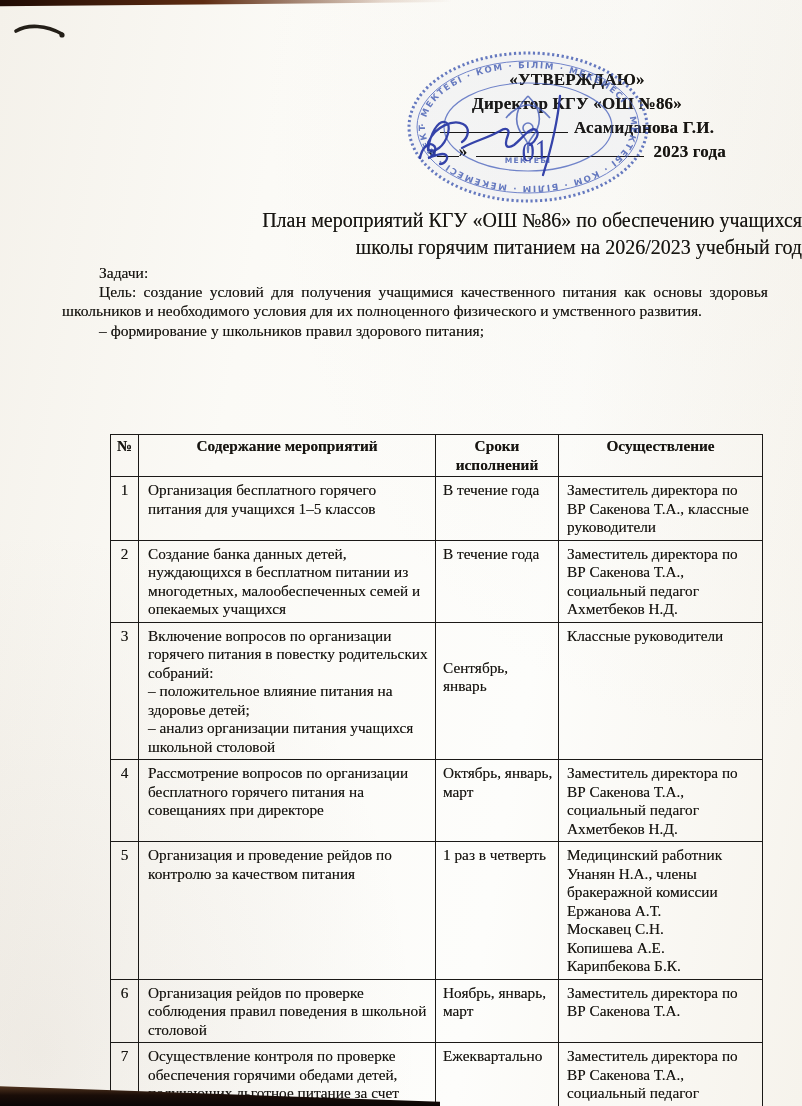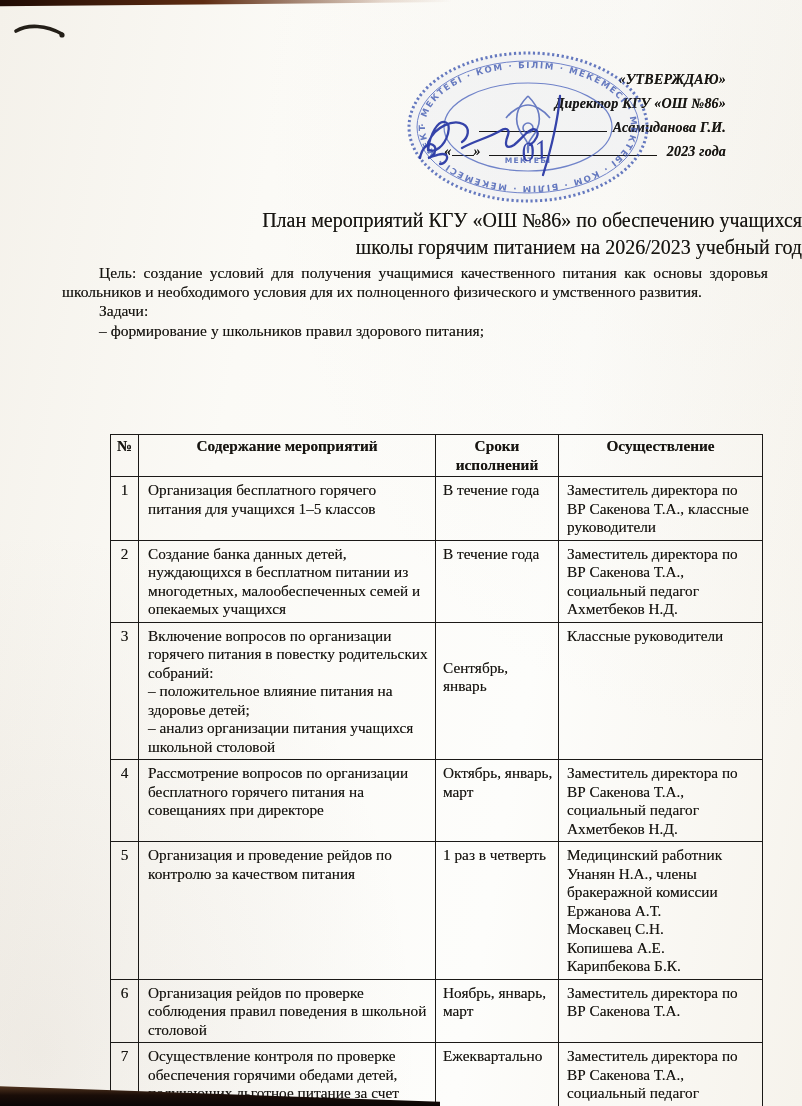--- a/index.html
+++ b/index.html
@@ -23,24 +23,23 @@
   }
   .edge-bottom {
     position:absolute; bottom:0; left:0; width:440px; height:24px;
     background:linear-gradient(to bottom,#6b4629,#1a0d08 55%,#0a0605);
     clip-path:polygon(0 18%,100% 82%,100% 100%,0 100%);
   }
   .staple-svg { position:absolute; top:22px; left:12px; }
 
   
   .approval {
-    position:absolute; top:68px; right:76px; text-align:right;
-    font-weight:bold; font-size:14px; line-height:24px; letter-spacing:0.2px;
+    position:absolute; top:68px; right:76px; text-align:center;
+    font-weight:bold; font-size:17px; line-height:24px; letter-spacing:0.2px;
     text-shadow:0 0 0.5px rgba(23,21,17,0.65);
-    font-style:italic;
   }
   .uline { display:inline-block; border-bottom:1.6px solid #171511; height:14px; }
   .w135 { width:128px; margin-right:6px; }
   .w22  { width:22px; }
   .w168 { width:168px; margin:0 10px 0 8px; }
 
   
   .overlay { position:absolute; top:0; left:0; pointer-events:none; }
 
   
@@ -137,22 +136,22 @@
     </g>
     <text x="523" y="162" transform="rotate(-11 523 162)" font-size="27" font-style="italic" fill="#2b3aa6" opacity="0.95" font-family="'Liberation Serif',serif">01</text>
   </svg>
 
   <div class="title">
     <div>План мероприятий КГУ «ОШ №86» по обеспечению учащихся</div>
     <div>школы горячим питанием на 2026/2023 учебный год</div>
   </div>
 
   <div class="intro">
+    <p class="par">Задачи:</p>
     <p class="par">Цель: создание условий для получения учащимися качественного питания как основы здоровья школьников и необходимого условия для их полноценного физического и умственного развития.</p>
-    <p class="par">Задачи:</p>
     <div>
         <p class="par">– формирование у школьников правил здорового питания;</p>
       </div>
   </div>
 
   <table id="plan-table">
     <colgroup>
       <col style="width:28px">
         <col style="width:297px">
         <col style="width:123px">

